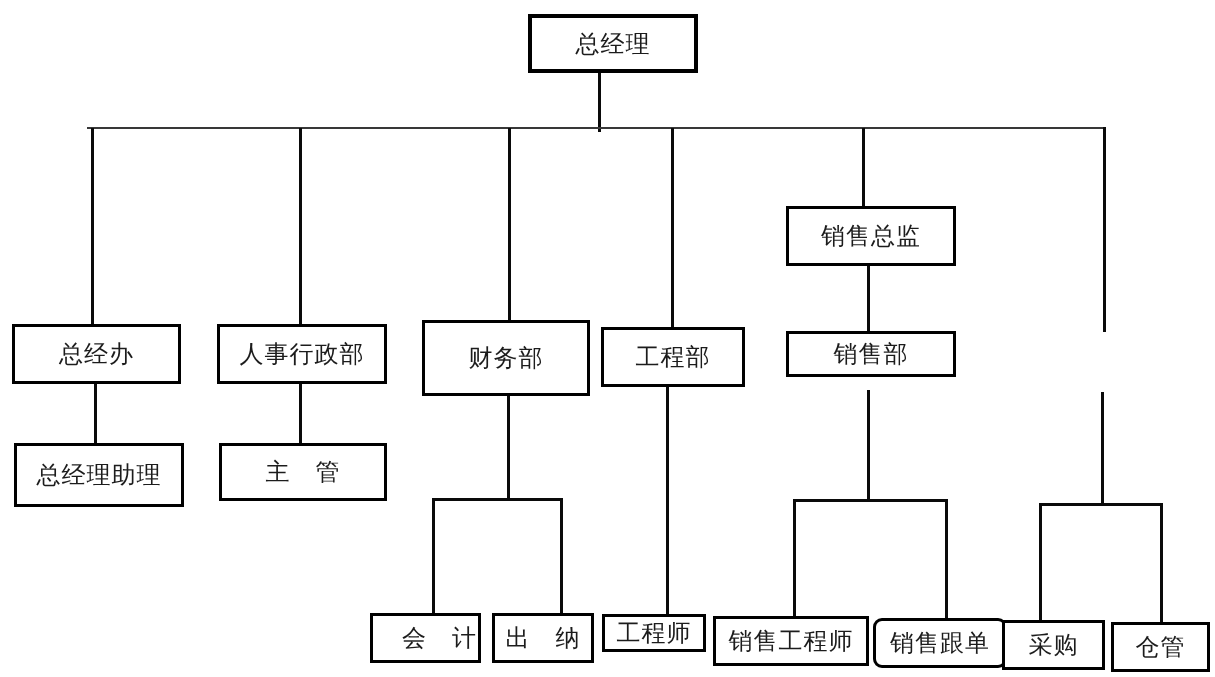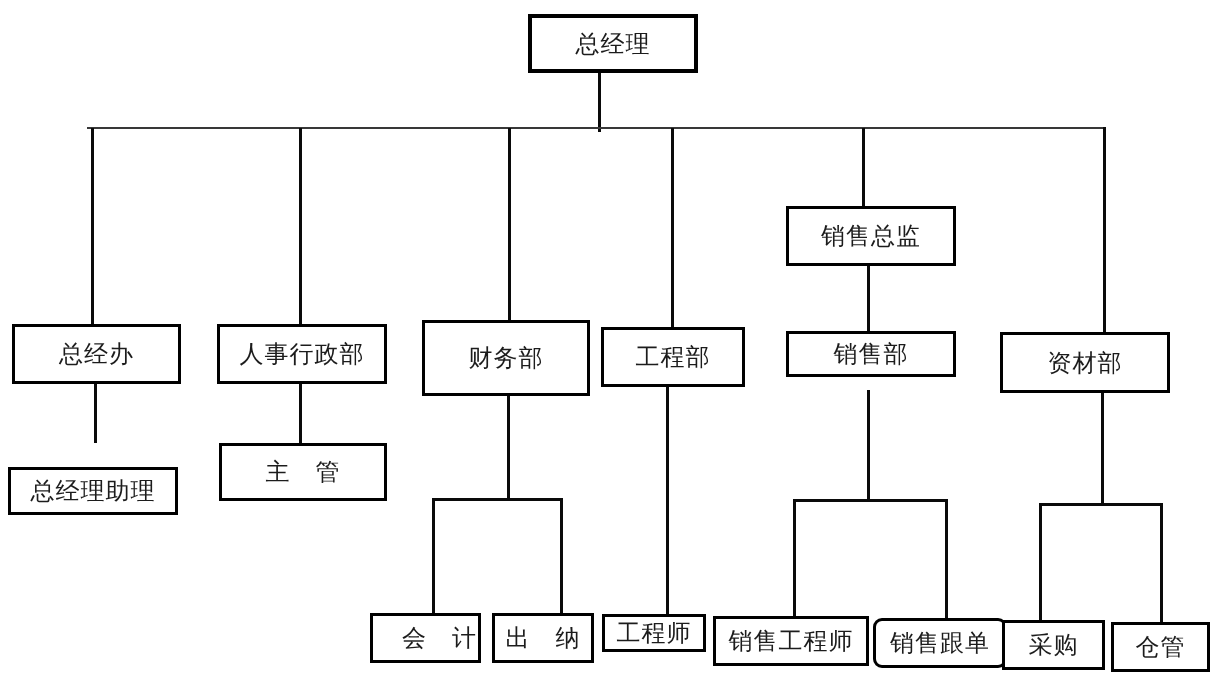--- a/index.html
+++ b/index.html
@@ -101,25 +101,22 @@
   </div>
   <div class="node" style="left:410px; top:320px; width:168px; height:76px;margin-left:12px;">
     <span>财务部</span>
   </div>
   <div class="node" style="left:601px; top:327px; width:144px; height:60px;">
     <span>工程部</span>
   </div>
   <div class="node" style="left:786px; top:331px; width:170px; height:46px;">
     <span>销售部</span>
   </div>
-  <div class="node" style="left:1000px; top:332px; width:170px; height:61px;">
-    <span>资材部</span>
-  </div>
 
-  <div class="node" style="left:8px; top:443px; width:170px; height:48px;margin-top:24px;">
+  <div class="node" style="left:14px; top:443px; width:170px; height:64px;">
     <span>总经理助理</span>
   </div>
   <div class="node" style="left:219px; top:443px; width:168px; height:58px;">
     <span>主　管</span>
   </div>
 
   <div class="node" style="left:370px; top:613px; width:111px; height:50px;padding-left:28px;">
     <span>会　计</span>
   </div>
   <div class="node" style="left:492px; top:613px; width:102px; height:50px;">

